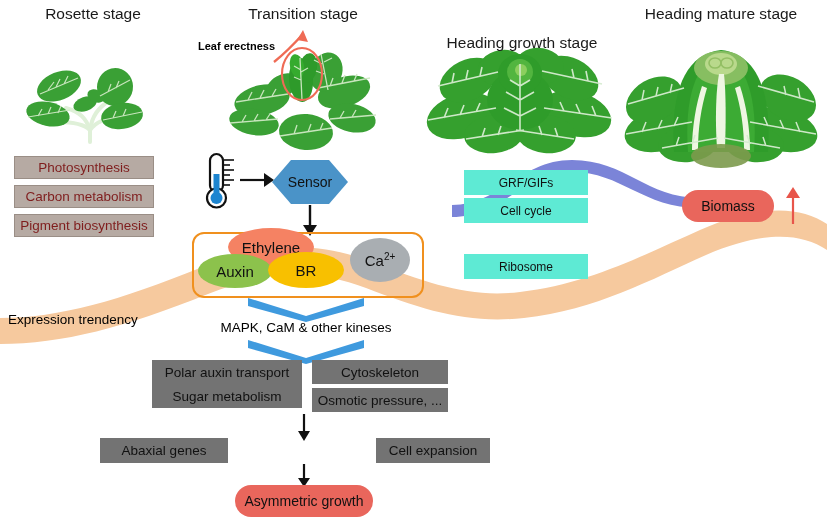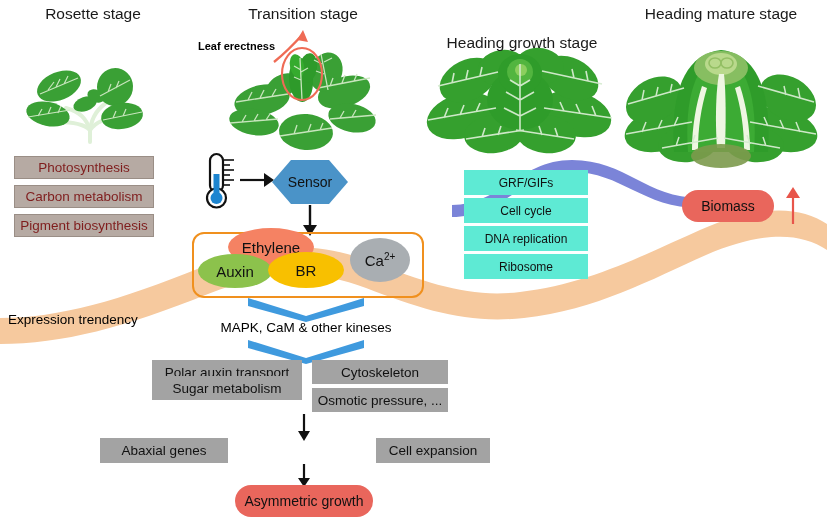--- a/index.html
+++ b/index.html
@@ -12,21 +12,21 @@
   
   .ribbon-layer{position:absolute;left:0;top:0;width:827px;height:521px;z-index:1;}
   .content{position:absolute;left:0;top:0;width:827px;height:521px;z-index:3;}
   .art{position:absolute;z-index:2;}
 
   
   .box{position:absolute;display:flex;align-items:center;justify-content:center;
        text-align:center;white-space:nowrap;box-sizing:border-box;}
   .box-gray{background:#b6aaa3;border:1px solid #9a8e86;font-size:13.5px;color:#7f1d1d;}
   .box-lav{background:#5eead4;font-size:12px;color:#111;}
-  .box-orange{background:#a3a3a3;font-size:13.5px;color:#111;}
+  .box-orange{background:#737373;font-size:13.5px;color:#111;}
   .pill-red{background:#e9665c;border-radius:17px;font-size:14px;color:#111;}
 
   .hex{position:absolute;display:flex;align-items:center;justify-content:center;
        background:#4a93c8;color:#111;font-size:14px;
        clip-path:polygon(25% 0,75% 0,100% 50%,75% 100%,25% 100%,0 50%);}
   .hormone-frame{position:absolute;border:2.2px solid #f0901e;border-radius:12px;background:transparent;}
   .ell{position:absolute;display:flex;align-items:center;justify-content:center;
        border-radius:50%;font-size:15px;color:#111;}
   .free-label{position:absolute;white-space:nowrap;}
 </style>
@@ -243,21 +243,21 @@
 
     <div class="abs" style="left:208px;top:320px;width:196px;text-align:center;font-size:13.5px;">MAPK, CaM &amp; other kineses</div>
 
     <svg class="abs" style="left:248px;top:338px;" width="116" height="26" viewBox="0 0 116 26">
       <path d="M0,2 L58,20 L116,2 L116,10 L58,26 L0,10 Z" fill="#3f9ade"></path>
     </svg>
 
     <div class="box box-orange" style="left:152px;top:360px;width:150px;height:24px;">Polar auxin transport</div>
     <div class="box box-orange" style="left:312px;top:360px;width:136px;height:24px;">Cytoskeleton</div>
 
-    <div class="box box-orange" style="left:152px;top:376px;width:150px;height:24px;">Sugar metabolism</div>
+    <div class="box box-orange" style="left:152px;top:384px;width:150px;height:24px;">Sugar metabolism</div>
     <div class="box box-orange" style="left:312px;top:388px;width:136px;height:24px;">Osmotic pressure, ...</div>
 
     <svg class="abs" style="left:295px;top:414px;" width="18" height="28" viewBox="0 0 18 28">
       <line x1="9" y1="0" x2="9" y2="17" stroke="#111" stroke-width="2.2"></line>
       <path d="M3,17 L9,27 L15,17 Z" fill="#111"></path>
     </svg>
 
     <div class="box box-orange" style="left:100px;top:438px;width:128px;height:25px;">Abaxial genes</div>
     <div class="box box-orange" style="left:376px;top:438px;width:114px;height:25px;">Cell expansion</div>
 
@@ -265,21 +265,20 @@
       <line x1="9" y1="0" x2="9" y2="14" stroke="#111" stroke-width="2.2"></line>
       <path d="M3,14 L9,23 L15,14 Z" fill="#111"></path>
     </svg>
 
     <div class="box pill-red" style="left:235px;top:485px;width:138px;height:32px;">Asymmetric growth</div>
 
     <div class="abs free-label" style="left:8px;top:312px;font-size:13.5px;">Expression trendency</div>
 
     <div class="box box-lav" style="left:464px;top:170px;width:124px;height:25px;">GRF/GIFs</div>
     <div class="box box-lav" style="left:464px;top:198px;width:124px;height:25px;">Cell cycle</div>
-    <div class="box box-lav" style="left:464px;top:226px;width:124px;height:25px;">DNA replication</div>
     <div class="box box-lav" style="left:464px;top:254px;width:124px;height:25px;">Ribosome</div>
 
     <div class="box pill-red" style="left:682px;top:190px;width:92px;height:32px;">Biomass</div>
     <svg class="abs" style="left:782px;top:186px;" width="22" height="40" viewBox="0 0 22 40">
       <line x1="11" y1="38" x2="11" y2="9" stroke="#e8554a" stroke-width="2.2"></line>
       <path d="M11,1 L18,12 L4,12 Z" fill="#e8554a"></path>
     </svg>
 
   </div>
 </div>

